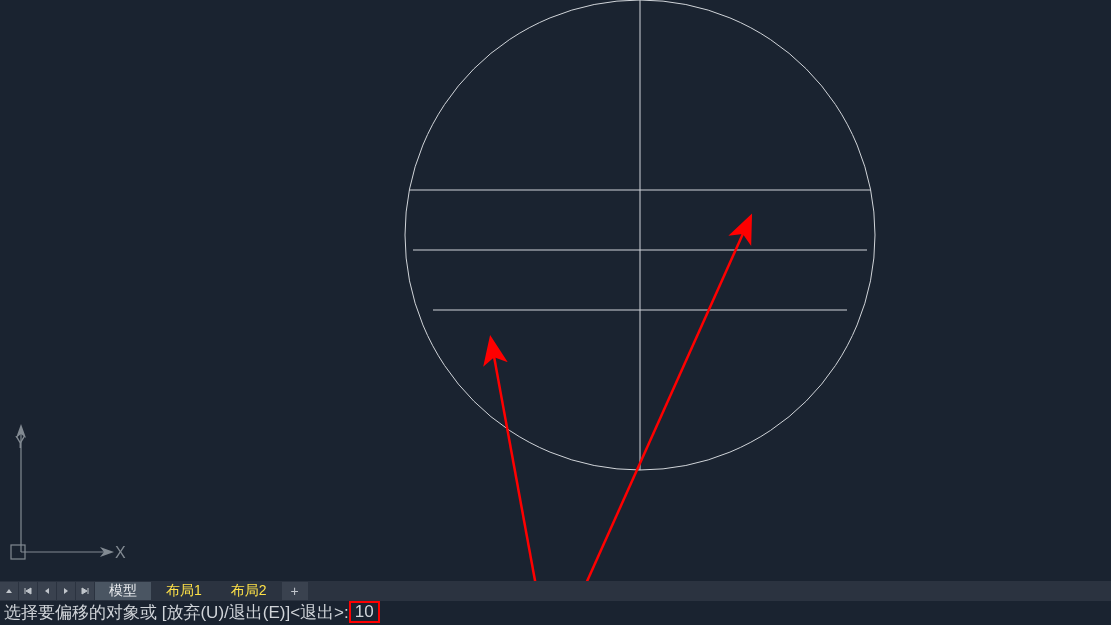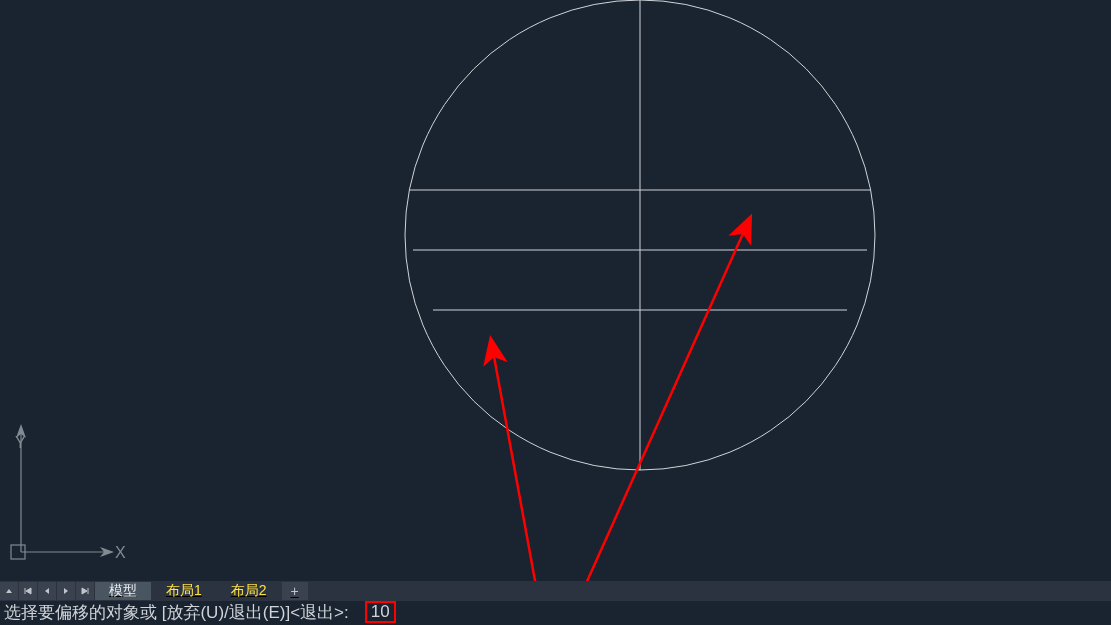--- a/index.html
+++ b/index.html
@@ -38,21 +38,20 @@
     .x-label { bottom: 18px; left: 115px; }
     .tab-bar {
       position: absolute;
       bottom: 24px;
       left: 0;
       width: 100%;
       height: 20px;
       display: flex;
       align-items: center;
       background: #2b3340;
-      text-decoration: underline;
     }
     .tab-nav-btn {
       width: 18px;
       height: 18px;
       display: flex;
       align-items: center;
       justify-content: center;
       cursor: pointer;
       background: #3a424f;
       margin-right: 1px;
@@ -94,21 +93,21 @@
       background: #1a2330;
       display: flex;
       align-items: flex-start;
       padding-left: 4px;
       color: #d0d4d9;
       font-size: 17px;
     }
     .cmd-input-box {
       border: 2px solid #ff0000;
       padding: 0 4px;
-      margin-left: 16px;
+      margin-left: 0px;
       height: 22px;
       display: flex;
       align-items: center;
     }
     .annotation-arrow {
       position: absolute;
       pointer-events: none;
     }
   </style>
 </head>

